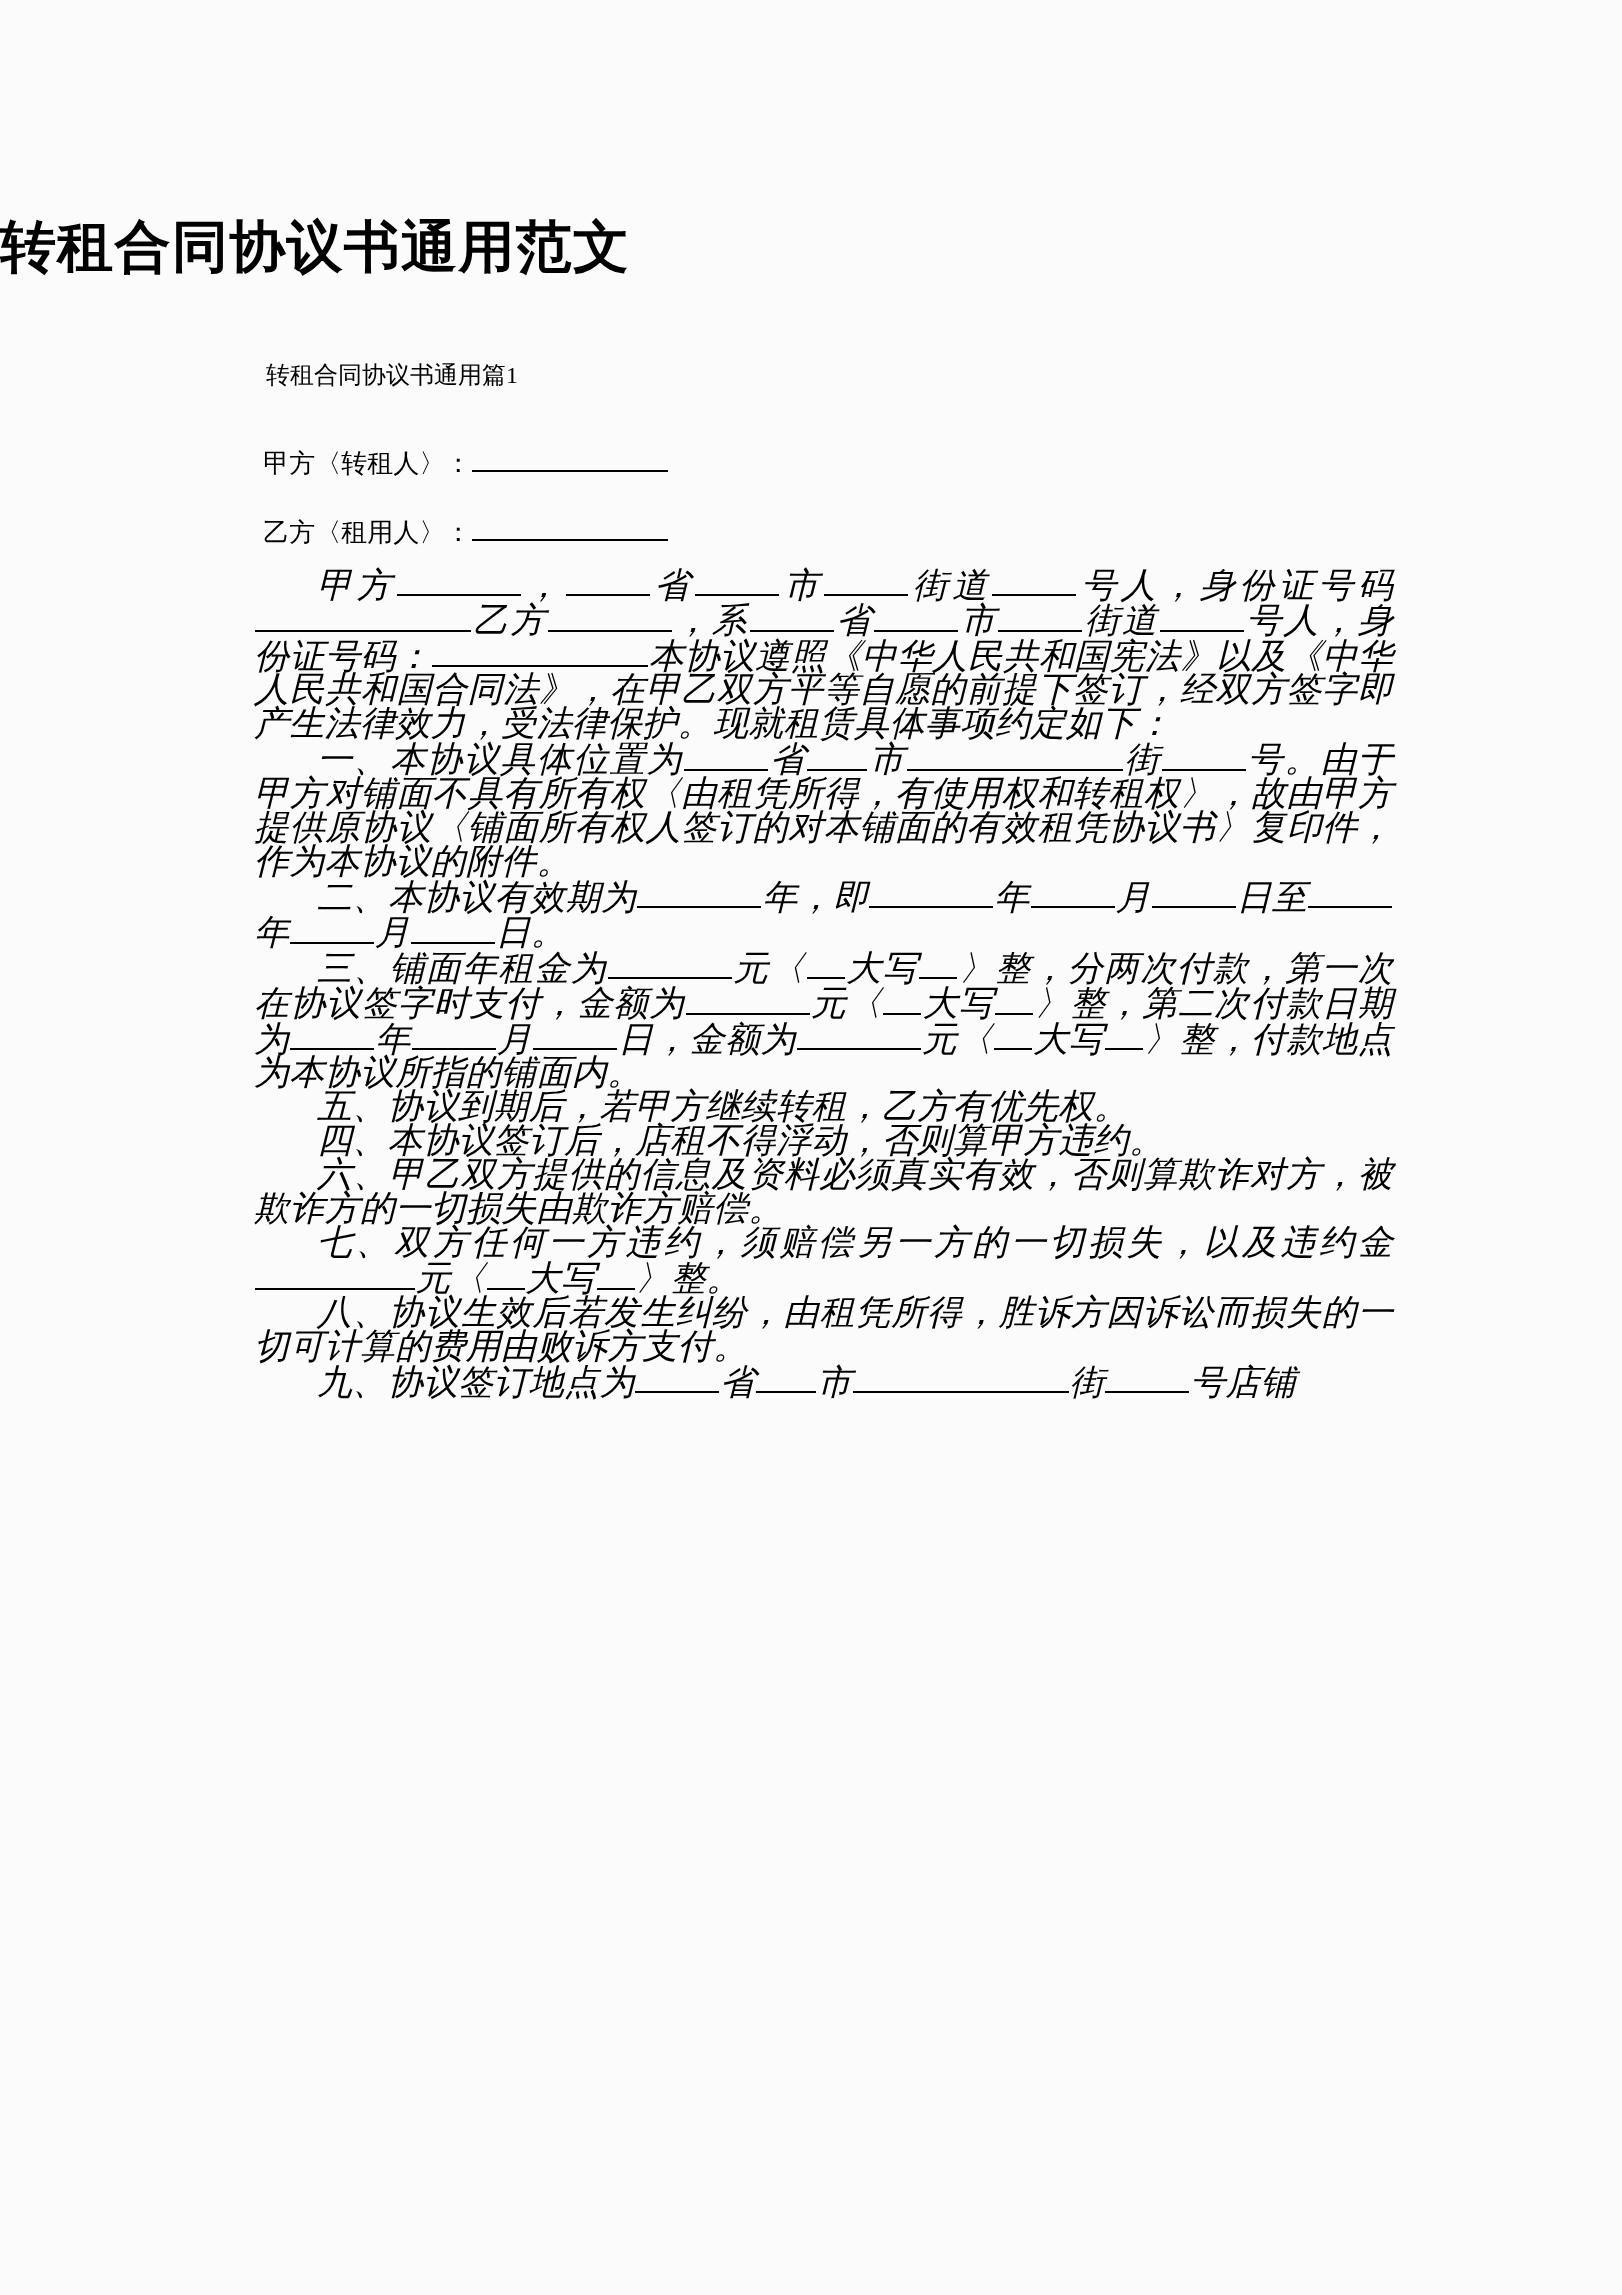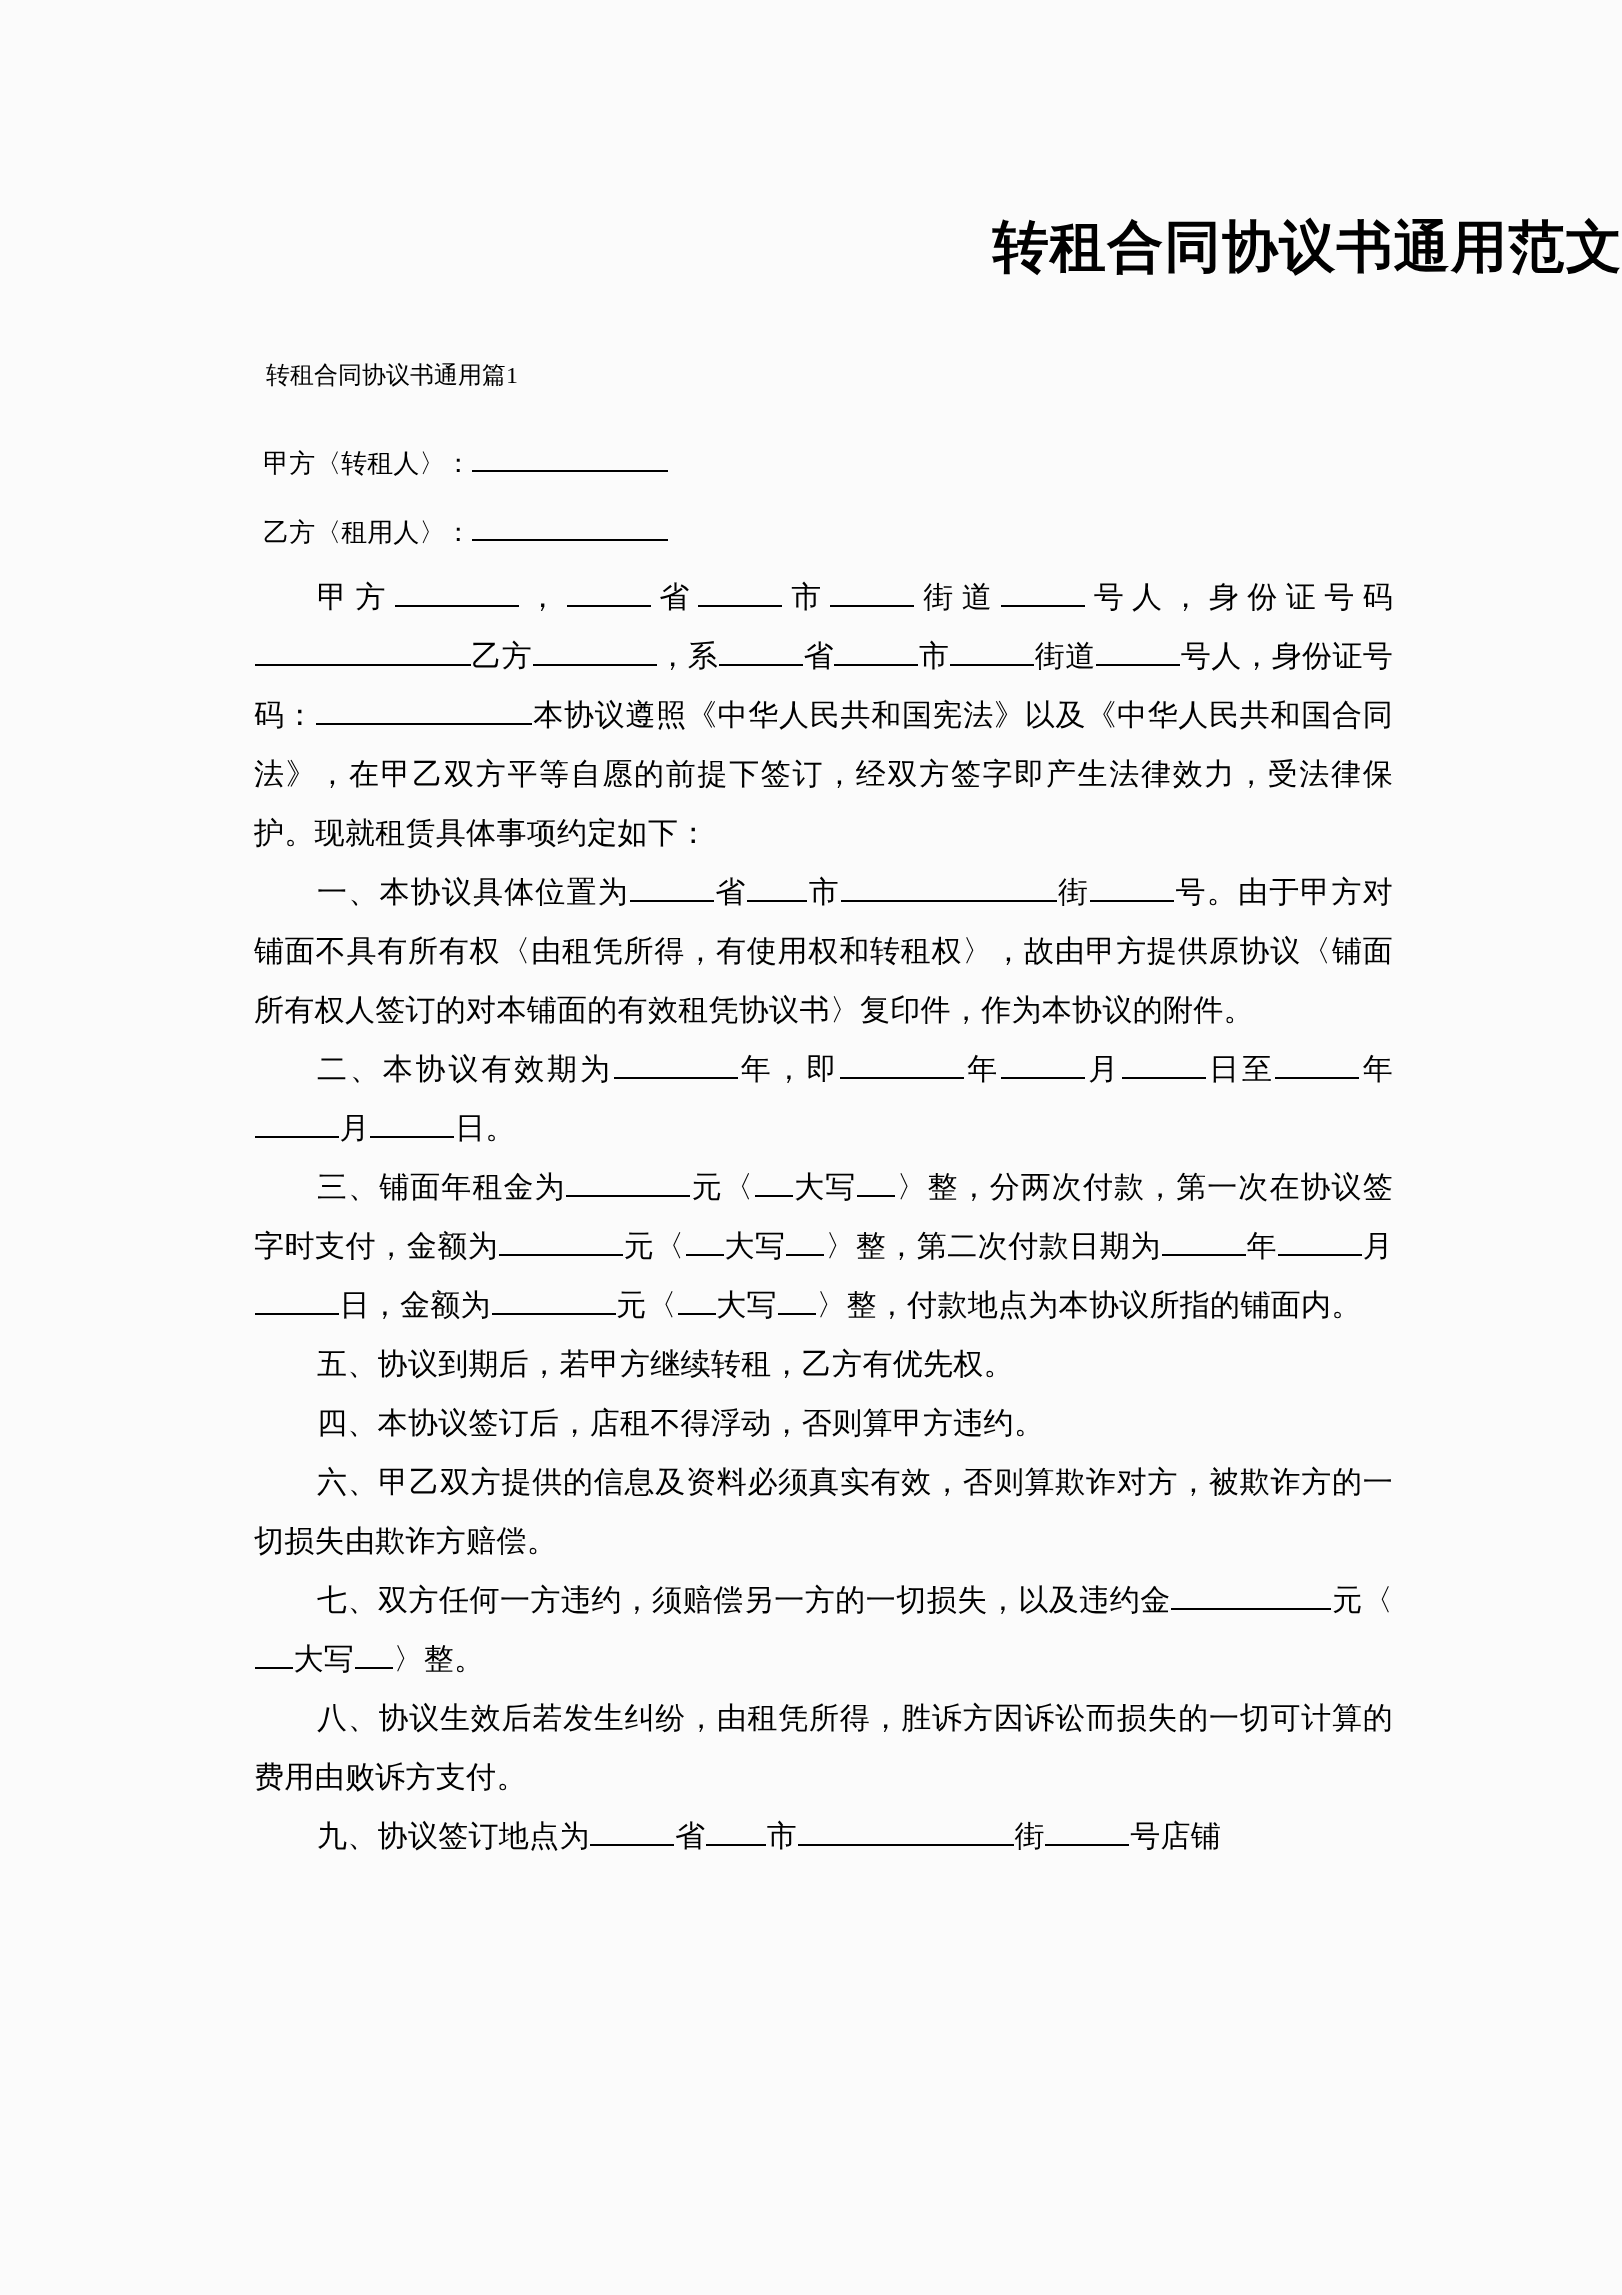--- a/index.html
+++ b/index.html
@@ -19,41 +19,42 @@
     width: 1623px;
     height: 2295px;
     background: #fbfbfb;
     box-sizing: border-box;
   }
   .doc-title {
     position: absolute;
     left: 0;
     top: 175px;
     width: 1623px;
-    text-align: right;
+    text-align: left;
     font-size: 56px;
     font-weight: bold;
     letter-spacing: 1.3px;
     line-height: 1.2;
     font-family: "Liberation Sans", "DejaVu Sans", sans-serif;
   }
   .body-block {
     position: absolute;
     left: 254px;
     top: 334px;
     width: 1139px;
   }
   p.para {
     margin: 0 0 0 0;
-    font-size: 30px;
-    line-height: 59px;
+    font-size: 35px;
+    line-height: 34px;
     text-align: justify;
     text-justify: inter-character;
     letter-spacing: 0.3px;
     word-break: break-all;
+    font-style: italic;
   }
   p.indent {
     text-indent: 63px;
   }
   .heading-line {
     font-size: 24px;
     line-height: 59px;
     margin: 12px;
   }
   .field-line {

